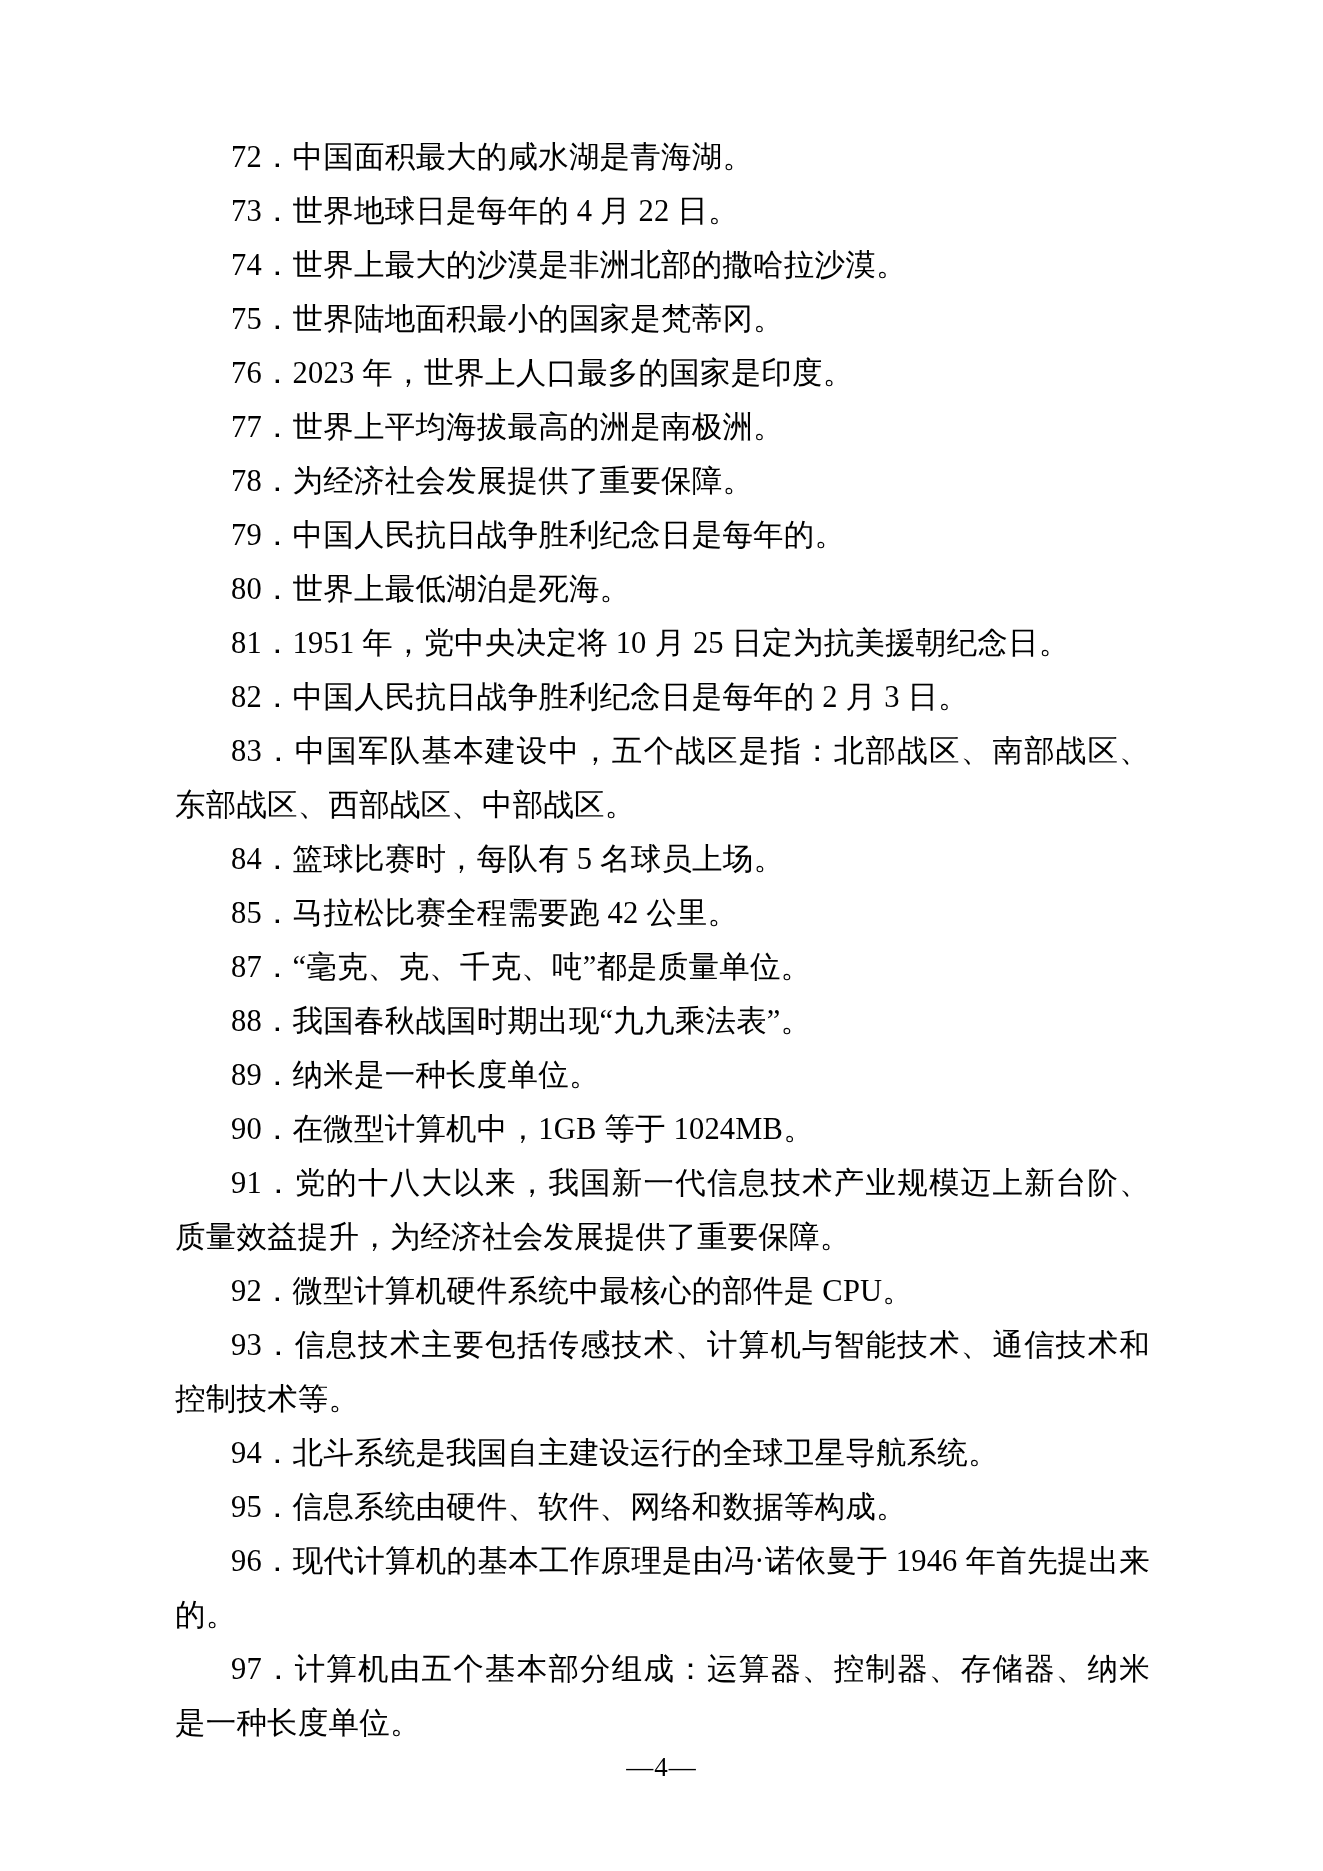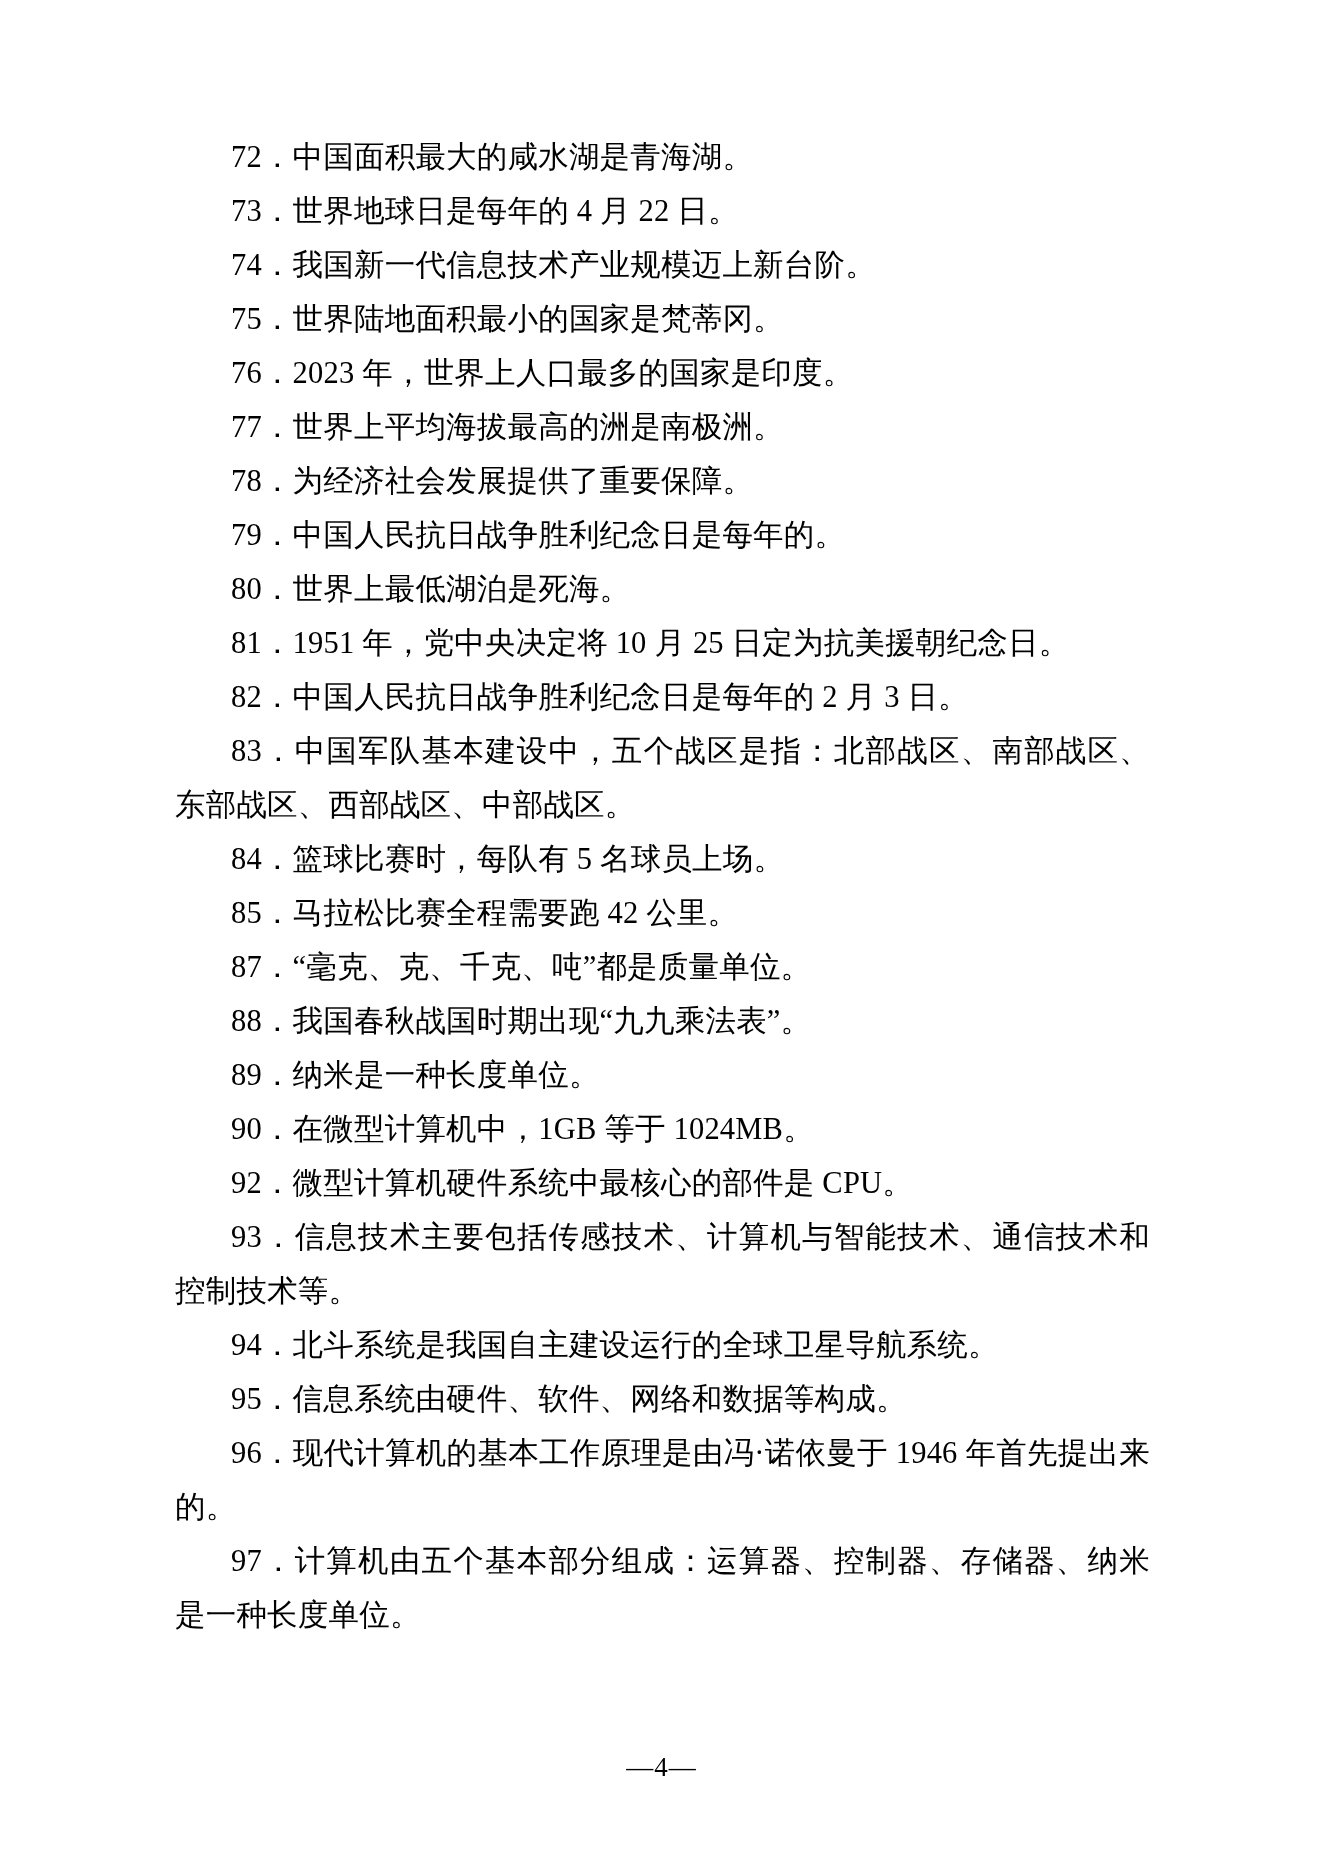--- a/index.html
+++ b/index.html
@@ -58,36 +58,37 @@
     letter-spacing: 1px;
   }
 </style>
 </head>
 <body>
 
 <div class="page">
   <div class="content">
     <p class="item"><span class="item-inner"><span class="num">72．</span><span>中国面积最大的咸水湖是青海湖。</span></span></p>
     <p class="item"><span class="item-inner"><span class="num">73．</span><span>世界地球日是每年的 4 月 22 日。</span></span></p>
-    <p class="item"><span class="item-inner"><span class="num">74．</span><span>我国新一代信息技术产业规模迈上新台阶。</span></span></p>
+    <p class="item"><span class="item-inner"><span class="num">74．</span><span>世界上最大的沙漠是非洲北部的撒哈拉沙漠。</span></span></p>
     <p class="item"><span class="item-inner"><span class="num">75．</span><span>世界陆地面积最小的国家是梵蒂冈。</span></span></p>
     <p class="item"><span class="item-inner"><span class="num">76．</span><span>2023 年，世界上人口最多的国家是印度。</span></span></p>
     <p class="item"><span class="item-inner"><span class="num">77．</span><span>世界上平均海拔最高的洲是南极洲。</span></span></p>
     <p class="item"><span class="item-inner"><span class="num">78．</span><span>为经济社会发展提供了重要保障。</span></span></p>
     <p class="item"><span class="item-inner"><span class="num">79．</span><span>中国人民抗日战争胜利纪念日是每年的。</span></span></p>
     <p class="item"><span class="item-inner"><span class="num">80．</span><span>世界上最低湖泊是死海。</span></span></p>
     <p class="item"><span class="item-inner"><span class="num">81．</span><span>1951 年，党中央决定将 10 月 25 日定为抗美援朝纪念日。</span></span></p>
     <p class="item"><span class="item-inner"><span class="num">82．</span><span>中国人民抗日战争胜利纪念日是每年的 2 月 3 日。</span></span></p>
     <p class="item"><span class="item-inner"><span class="num">83．</span><span>中国军队基本建设中，五个战区是指：北部战区、南部战区、东部战区、西部战区、中部战区。</span></span></p>
     <p class="item"><span class="item-inner"><span class="num">84．</span><span>篮球比赛时，每队有 5 名球员上场。</span></span></p>
     <p class="item"><span class="item-inner"><span class="num">85．</span><span>马拉松比赛全程需要跑 42 公里。</span></span></p>
     <p class="item"><span class="item-inner"><span class="num">87．</span><span>“毫克、克、千克、吨”都是质量单位。</span></span></p>
     <p class="item"><span class="item-inner"><span class="num">88．</span><span>我国春秋战国时期出现“九九乘法表”。</span></span></p>
     <p class="item"><span class="item-inner"><span class="num">89．</span><span>纳米是一种长度单位。</span></span></p>
     <p class="item"><span class="item-inner"><span class="num">90．</span><span>在微型计算机中，1GB 等于 1024MB。</span></span></p>
+    <p class="item"><span class="item-inner"><span class="num">91．</span><span>党的十八大以来，我国新一代信息技术产业规模迈上新台阶、质量效益提升，为经济社会发展提供了重要保障。</span></span></p>
     <p class="item"><span class="item-inner"><span class="num">92．</span><span>微型计算机硬件系统中最核心的部件是 CPU。</span></span></p>
     <p class="item"><span class="item-inner"><span class="num">93．</span><span>信息技术主要包括传感技术、计算机与智能技术、通信技术和控制技术等。</span></span></p>
     <p class="item"><span class="item-inner"><span class="num">94．</span><span>北斗系统是我国自主建设运行的全球卫星导航系统。</span></span></p>
     <p class="item"><span class="item-inner"><span class="num">95．</span><span>信息系统由硬件、软件、网络和数据等构成。</span></span></p>
     <p class="item"><span class="item-inner"><span class="num">96．</span><span>现代计算机的基本工作原理是由冯·诺依曼于 1946 年首先提出来的。</span></span></p>
     <p class="item"><span class="item-inner"><span class="num">97．</span><span>计算机由五个基本部分组成：运算器、控制器、存储器、纳米是一种长度单位。</span></span></p>
   </div>
 
   <div class="footer">—4—</div>
 </div>

